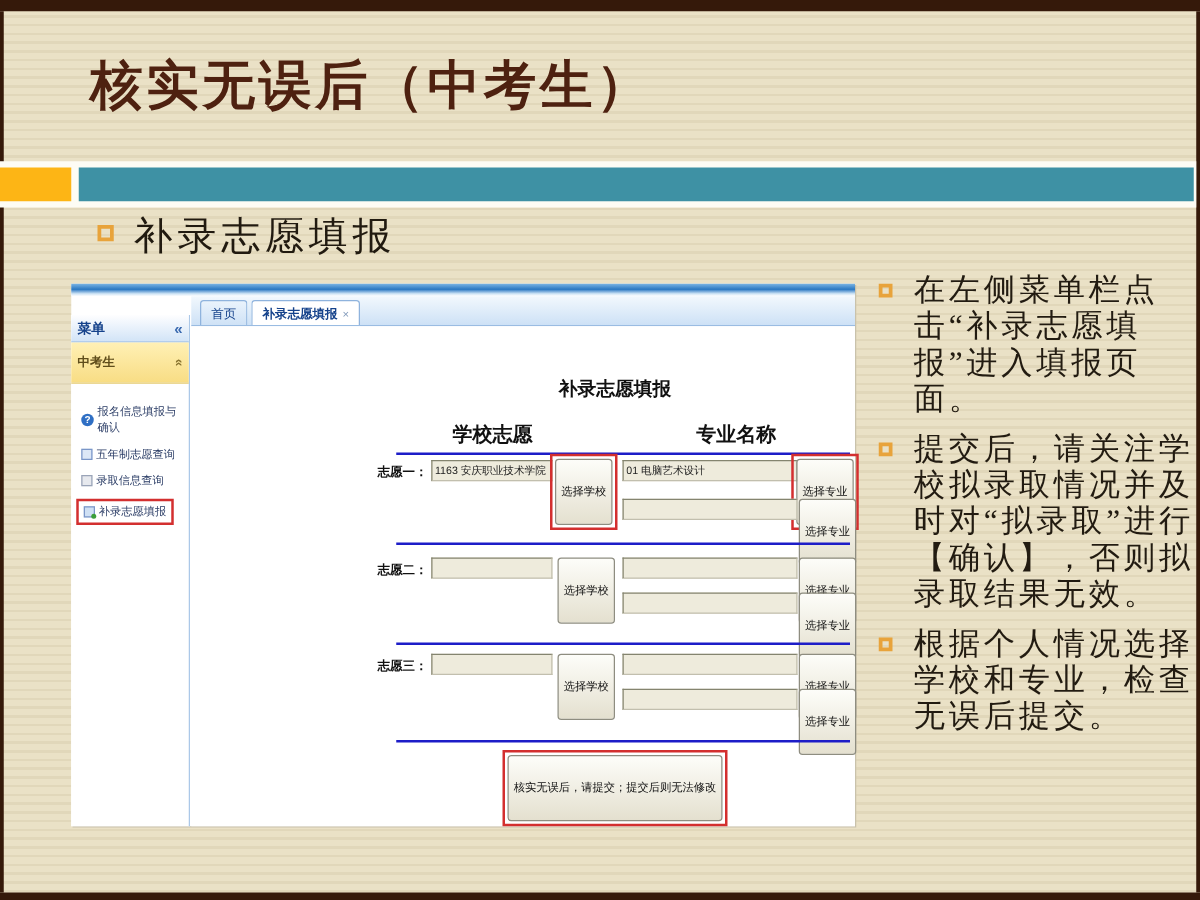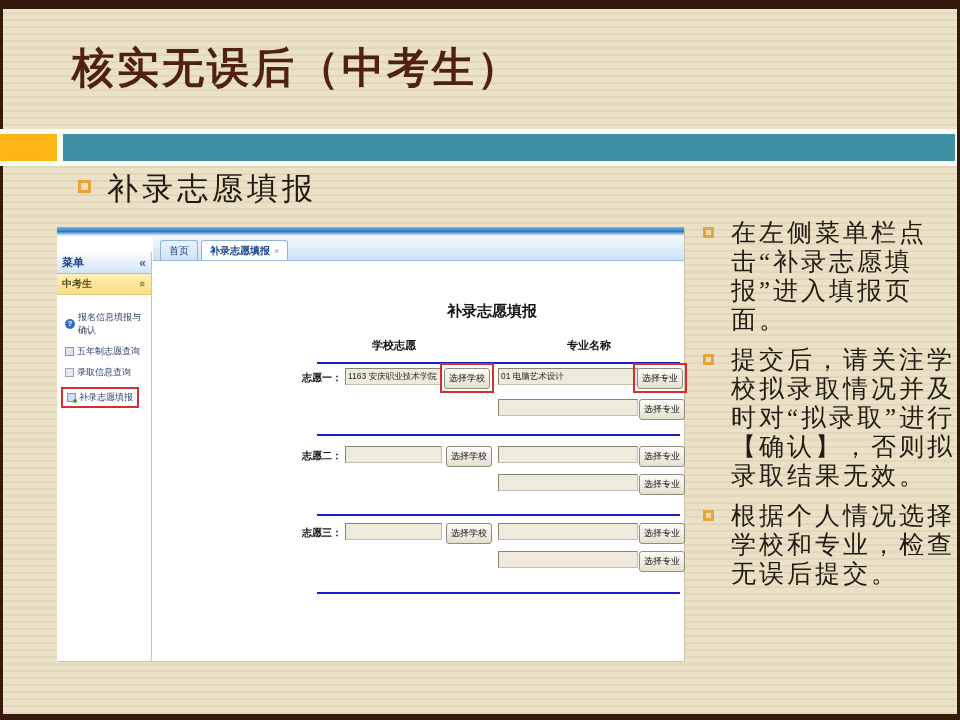--- a/index.html
+++ b/index.html
@@ -27,21 +27,21 @@
   
   .shot{position:absolute;left:57px;top:227px;width:627px;height:434px;background:#fff;
     box-shadow:1px 1px 0 #c9c2ab;}
   .shot-banner{position:absolute;left:0;top:0;right:0;height:10px;
     background:linear-gradient(180deg,#7ab4e4 0%,#2b78c2 45%,#cfe4f5 80%,#ffffff 100%);}
   .sidebar{position:absolute;left:0;top:10px;width:95px;bottom:0;background:#fff;border-right:1px solid #abc8e8;margin-top:15px;}
   .sb-head{height:22px;display:flex;align-items:center;justify-content:space-between;padding:0 5px;
     background:linear-gradient(#fefeff,#d2e4f7);border-bottom:1px solid #9dbfe5;
     font-size:11px;font-weight:bold;color:#15428b;}
   .collapse-left{color:#3a6ab0;font-size:12px;cursor:pointer;}
-  .sb-section{height:21px;display:flex;align-items:center;justify-content:space-between;padding:4px 5px;
+  .sb-section{height:21px;display:flex;align-items:center;justify-content:space-between;padding:16px 5px;
     background:linear-gradient(#fff0b5,#f8dd84);border-bottom:1px solid #e6cb72;
     font-size:10px;font-weight:bold;color:#5f4d1b;}
   .collapse-up{display:inline-block;transform:rotate(90deg);color:#8a7430;font-size:11px;cursor:pointer;}
   .sb-items{padding:8px 2px 0 8px;}
   .menu-item{display:flex;align-items:center;gap:3px;margin:8px 0;font-size:9px;color:#2b3d66;cursor:pointer;}
   .menu-item.highlighted{border:2px solid #d32f2f;padding:2px 4px;margin-left:-4px;width:fit-content;}
   .ic{flex:none;}
   .ic-help{width:10px;height:10px;border-radius:50%;background:#2f6fc4;color:#fff;
     font-size:8px;line-height:10px;text-align:center;font-weight:bold;}
   .ic-doc{width:9px;height:9px;background:#dce7f6;border:1px solid #7a96c8;}
@@ -53,29 +53,29 @@
     display:flex;align-items:flex-end;gap:3px;padding-left:7px;}
   .tab{display:flex;align-items:center;gap:4px;height:20px;padding:0 8px;font-size:10px;
     border:1px solid #8fb3dd;border-bottom:none;border-radius:3px 3px 0 0;color:#15428b;cursor:pointer;}
   .tab.inactive{background:linear-gradient(#eaf3fc,#cfe2f6);}
   .tab.active{background:#ffffff;font-weight:bold;}
   .tab .x{color:#7d96b8;font-size:9px;font-weight:normal;cursor:pointer;}
   .main{position:absolute;left:96px;top:34px;right:0;bottom:0;background:#fff;}
   
   .form{position:absolute;left:245px;top:75px;width:380px;height:352px;}
   .f-title{position:absolute;top:0;left:0;right:0;text-align:center;font-size:15px;font-weight:bold;color:#111;}
-  .col-h{position:absolute;top:36px;width:100px;text-align:center;font-size:11px;font-weight:bold;color:#111;}
+  .col-h{position:absolute;top:36px;width:100px;text-align:center;font-size:16px;font-weight:bold;color:#111;}
   .col-school{left:42px;} .col-major{left:237px;}
   .bl{position:absolute;left:15px;right:2px;height:2px;background:#1d1dc8;}
   .bl1{top:60px;} .bl2{top:132px;} .bl3{top:212px;} .bl4{top:290px;}
   .r-label{position:absolute;left:0;font-size:10px;font-weight:bold;color:#111;}
   .inp{position:absolute;height:17px;background:#eeebdc;border:1px solid;
     border-color:#84846f #c2bfae #c2bfae #84846f;font-size:8.5px;color:#222;padding:0 2px;font-family:inherit;}
   .inp-school{left:43px;width:97px;} .inp-major{left:196px;width:140px;}
-  .btn{font-size:9px;padding:3px 4px;background:linear-gradient(#fdfdf9,#e4e0cf);
+  .btn{font-size:9px;padding:19px 4px;background:linear-gradient(#fdfdf9,#e4e0cf);
     border:1px solid #8e8d80;border-radius:3px;white-space:nowrap;font-family:Liberation Sans, sans-serif;cursor:pointer;color:#111;}
   .abs{position:absolute;}
   .hlbox{position:absolute;border:2px solid #d32f2f;padding:2px;background:transparent;}
   .submit-box{position:absolute;top:298px;left:50%;transform:translateX(-50%);
     border:2px solid #d32f2f;padding:2px;white-space:nowrap;}
   .f-note{position:absolute;top:332px;left:50%;transform:translateX(-50%);
     white-space:nowrap;font-size:8px;font-weight:bold;color:#111;}
   
   .notes{position:absolute;left:703px;top:218px;width:256px;margin:0;padding:0;list-style:none;}
   .notes li{display:flex;align-items:flex-start;gap:17px;margin-bottom:11px;}
@@ -178,20 +178,21 @@
       <div class="r-label" style="top:224px">志愿三：</div>
       <input class="inp inp-school" style="top: 221px;" value="">
       <button class="btn abs" style="left:144px;top:221px">选择学校</button>
       <input class="inp inp-major" style="top: 221px;" value="">
       <button class="btn abs" style="left:337px;top:221px">选择专业</button>
       <input class="inp inp-major" style="top: 249px;" value="">
       <button class="btn abs" style="left:337px;top:249px">选择专业</button>
 
       <div class="bl bl4"></div>
 
+      <span class="submit-box"><button class="btn">核实无误后，请提交；提交后则无法修改</button></span>
     </div>
   </div>
 
   <ul class="notes">
     <li>
       <span class="sq"></span>
       <span class="note-text">在左侧菜单栏点击“补录志愿填报”进入填报页面。</span>
     </li>
     <li>
       <span class="sq"></span>

